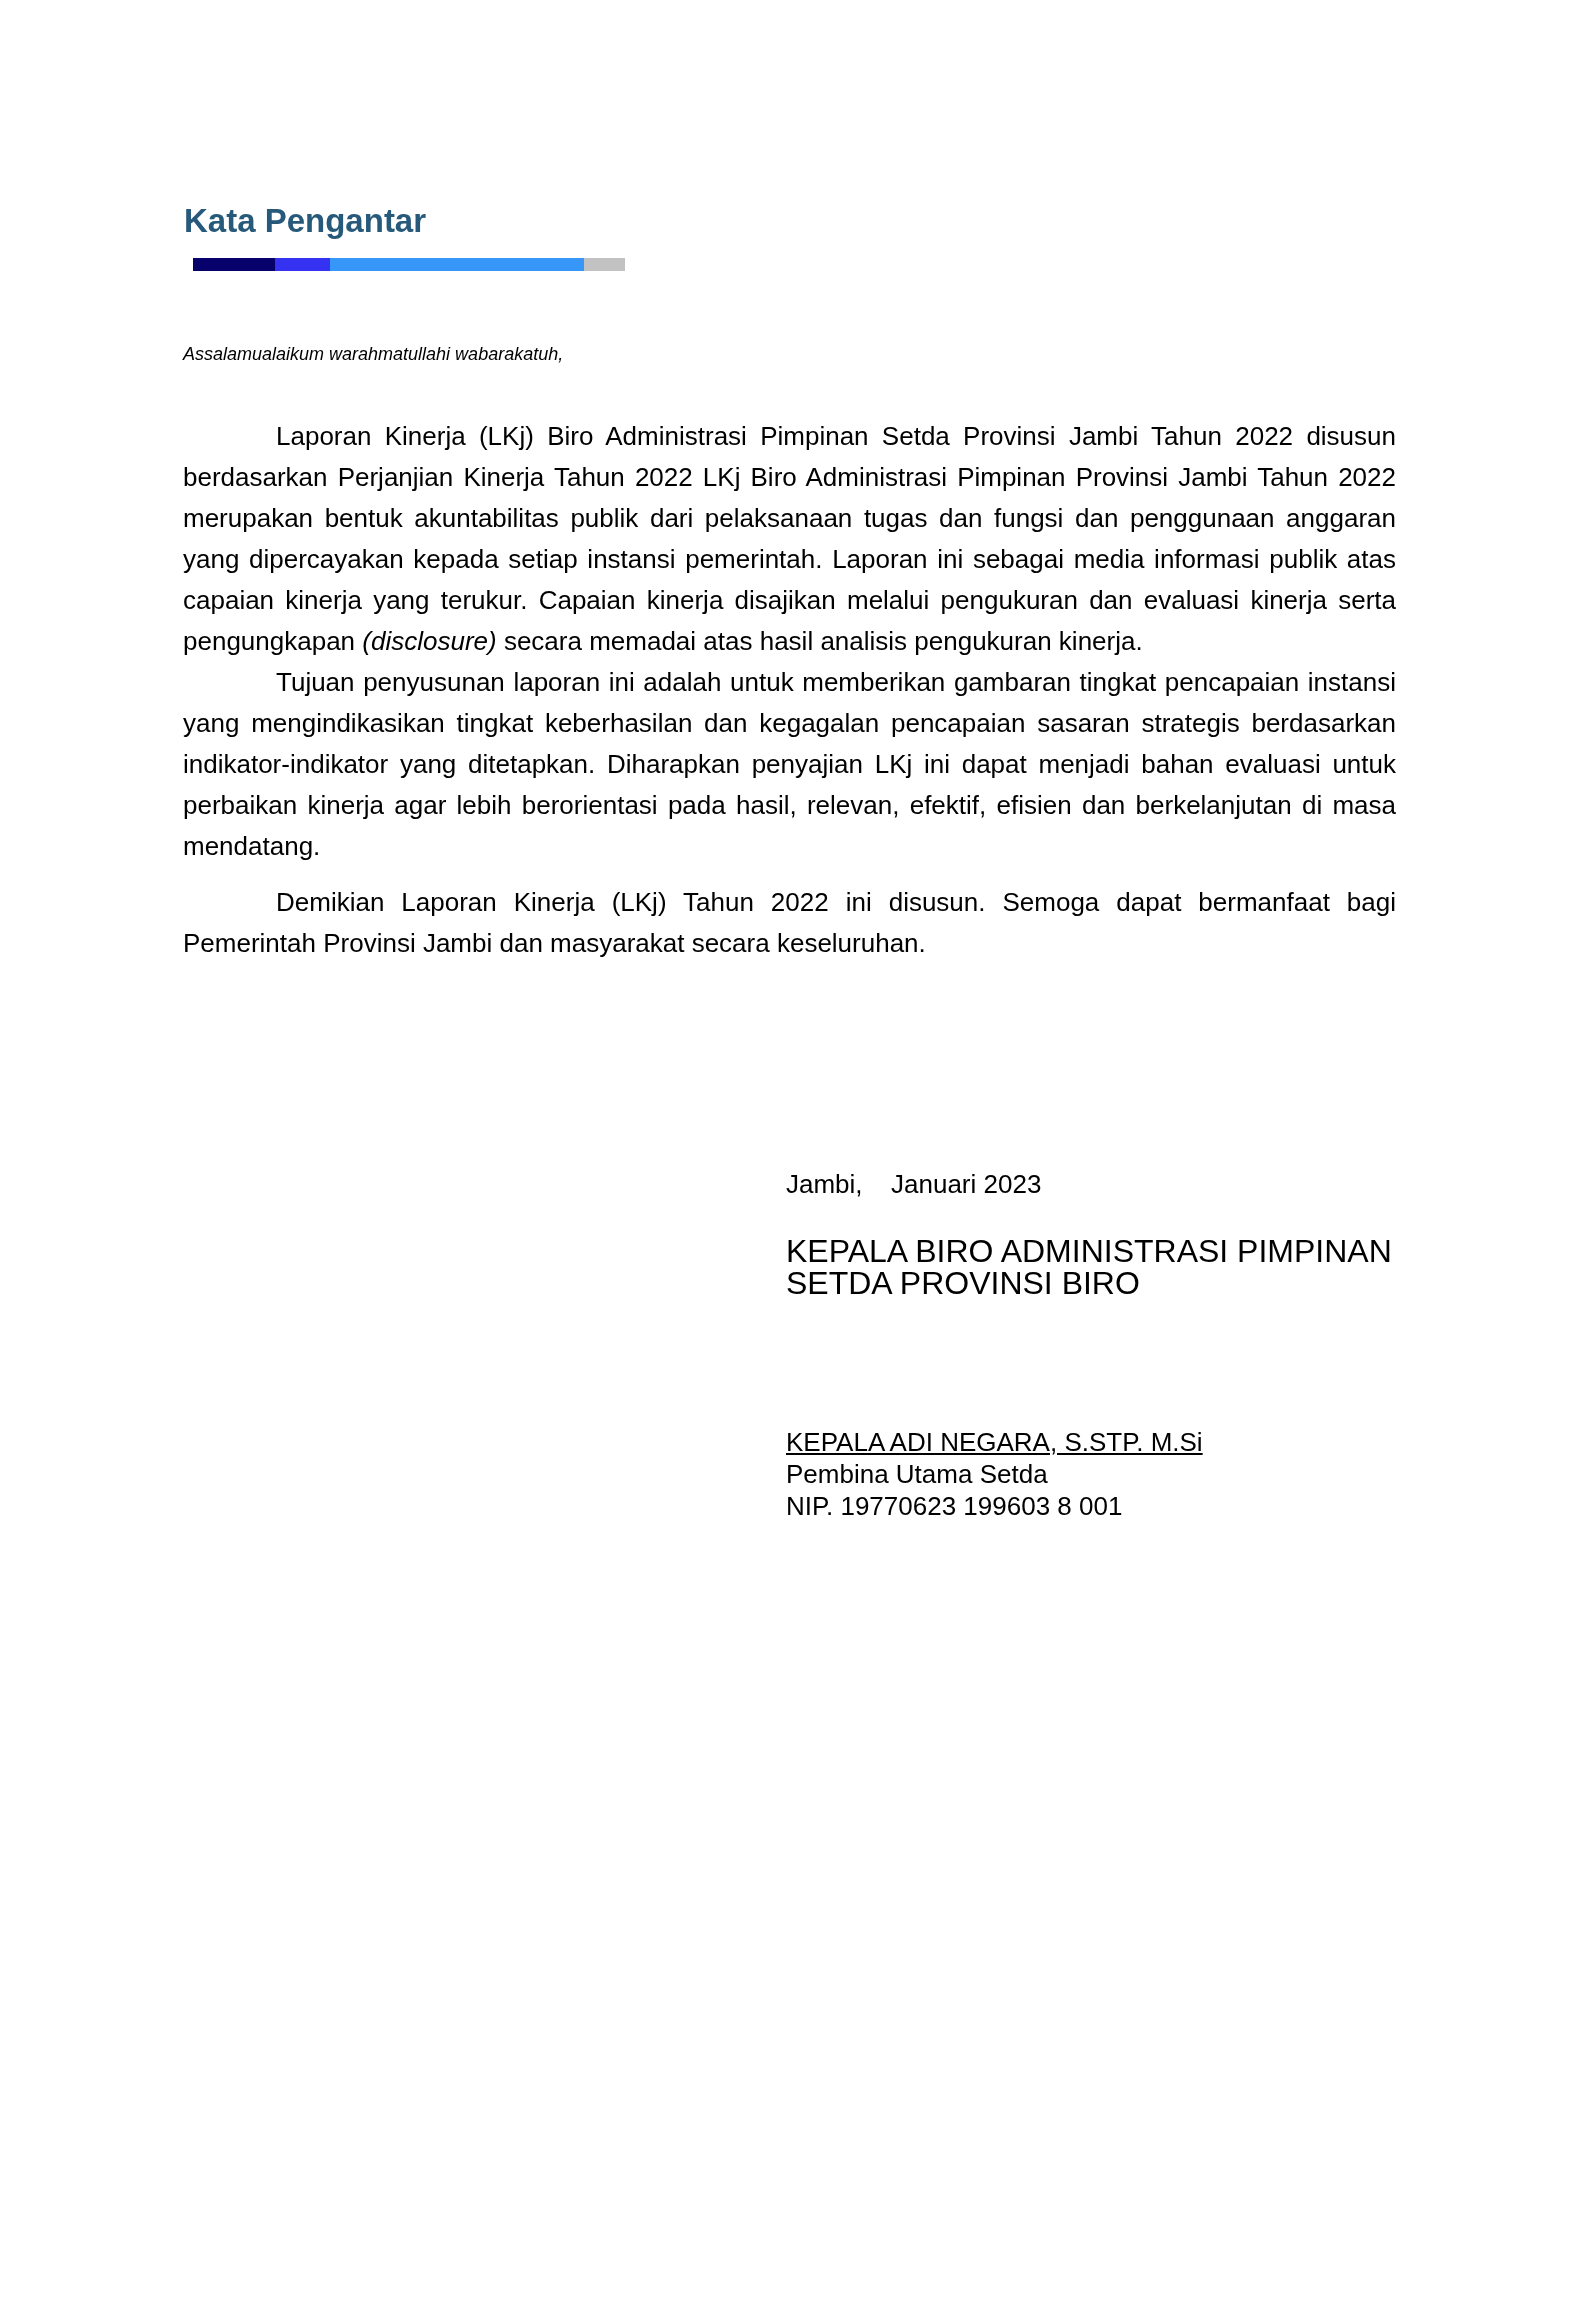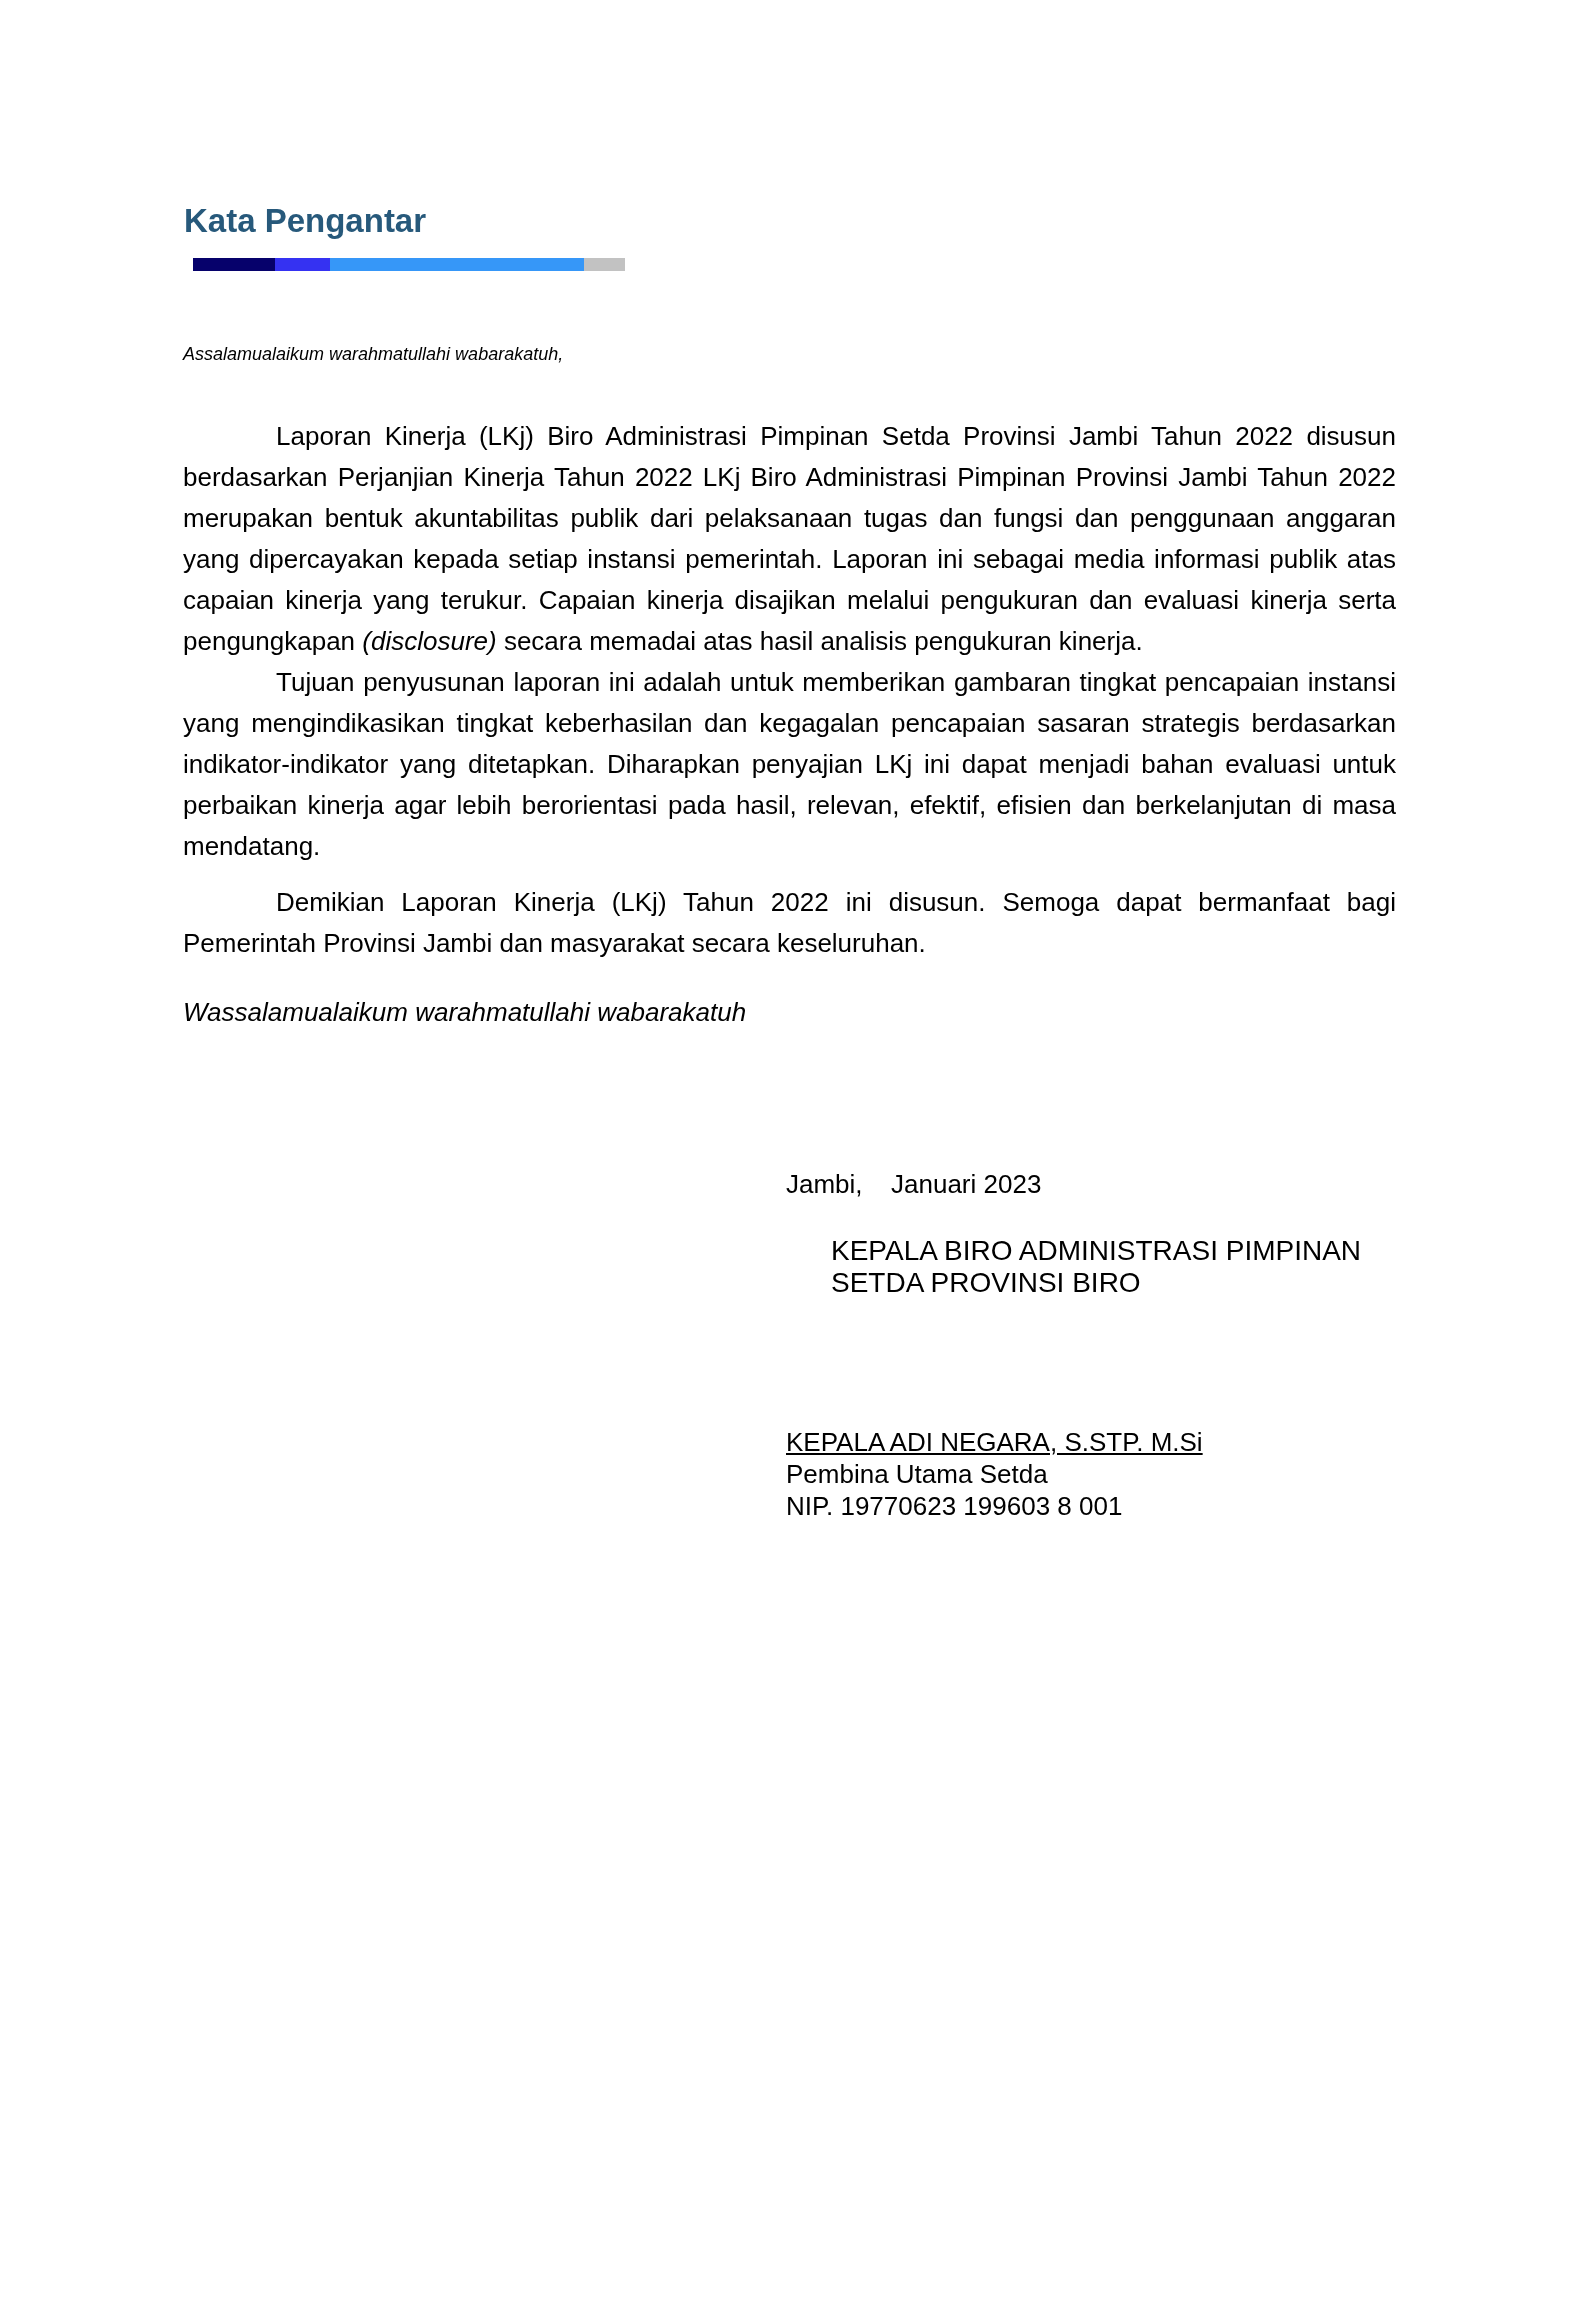--- a/index.html
+++ b/index.html
@@ -76,23 +76,23 @@
     top: 1168px;
     font-size: 26px;
     line-height: 32px;
   }
   .sig-date .place {
     display: inline-block;
     width: 105px;
   }
   .sig-office {
     position: absolute;
-    left: 831px;
+    left: 786px;
     top: 1235px;
-    font-size: 28px;
+    font-size: 32px;
     line-height: 32px;
   }
   .sig-identity {
     position: absolute;
     left: 786px;
     top: 1426px;
     font-size: 26px;
     line-height: 32px;
   }
   .sig-identity .name {
@@ -116,21 +116,20 @@
 
   <div class="salutation">Assalamualaikum warahmatullahi wabarakatuh,</div>
 
   <div class="body-flow">
     <p class="para-1"><span>Laporan Kinerja (LKj) Biro Administrasi Pimpinan Setda  Provinsi Jambi Tahun 2022 disusun berdasarkan Perjanjian Kinerja Tahun 2022 LKj Biro Administrasi Pimpinan Provinsi Jambi Tahun 2022 merupakan bentuk akuntabilitas publik dari pelaksanaan tugas dan fungsi dan penggunaan anggaran yang dipercayakan kepada setiap instansi pemerintah. Laporan ini sebagai media informasi publik atas capaian kinerja yang terukur. Capaian kinerja disajikan melalui pengukuran dan evaluasi kinerja serta pengungkapan </span><span class="italic">(disclosure)</span><span> secara memadai atas hasil analisis pengukuran kinerja.</span></p>
 
     <p class="para-2">Tujuan penyusunan laporan ini adalah untuk memberikan gambaran tingkat pencapaian instansi yang mengindikasikan tingkat keberhasilan dan kegagalan pencapaian sasaran strategis berdasarkan indikator-indikator yang ditetapkan. Diharapkan penyajian LKj ini dapat menjadi bahan evaluasi untuk perbaikan kinerja agar lebih berorientasi pada hasil, relevan, efektif, efisien dan berkelanjutan di masa mendatang.</p>
 
     <p class="para-3">Demikian Laporan Kinerja (LKj) Tahun 2022 ini disusun. Semoga dapat bermanfaat bagi Pemerintah Provinsi Jambi dan masyarakat secara keseluruhan.</p>
 
-    <div class="closing">Wassalamualaikum warahmatullahi wabarakatuh</div>
   </div>
 
   <div class="sig-date">
     <span class="place">Jambi,</span><span>Januari 2023</span>
   </div>
 
   <div class="sig-office">
     <div>KEPALA BIRO ADMINISTRASI PIMPINAN</div>
     <div>SETDA PROVINSI BIRO</div>
   </div>

